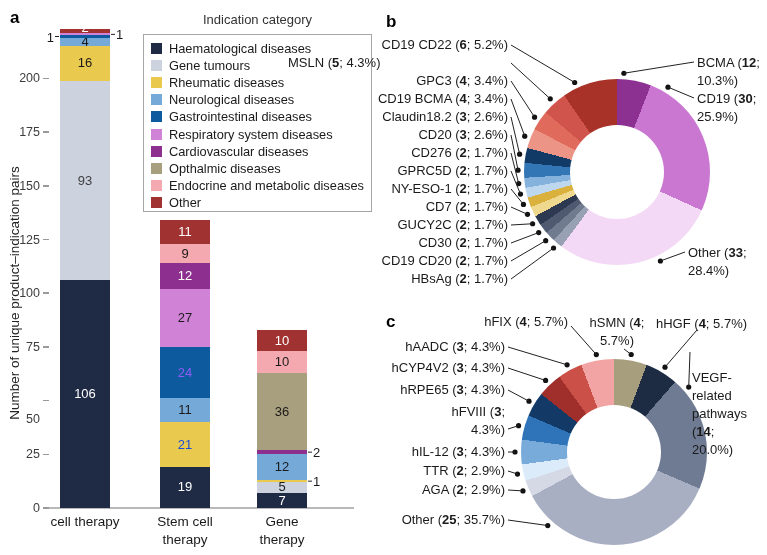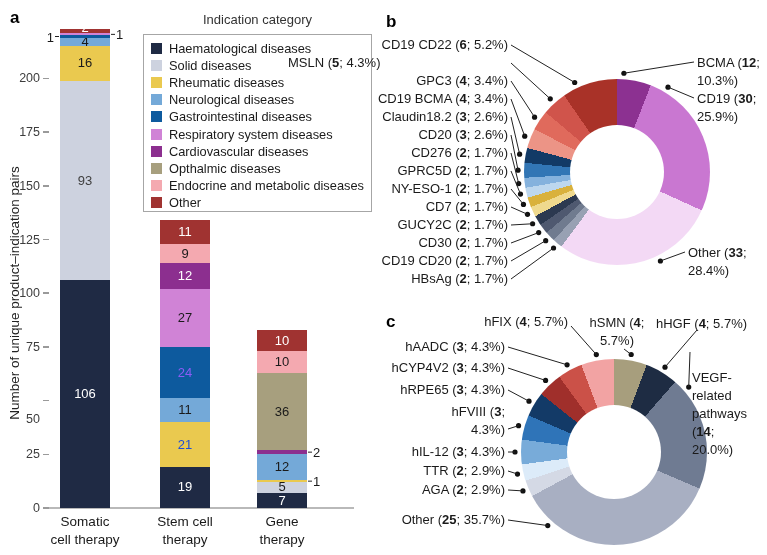--- a/index.html
+++ b/index.html
@@ -98,42 +98,41 @@
       <div class="side-label" style="left: 313px; top: 452.152px;">2</div>
       <div class="bar-seg" title="Opthalmic diseases" style="left: 257px; top: 372.676px; height: 77.328px; background: rgb(167, 159, 126);"></div>
       <div class="seg-label" style="left: 257px; top: 372.676px; height: 77.328px; line-height: 77.328px; color: rgb(26, 26, 26);">36</div>
       <div class="bar-seg" title="Endocrine and metabolic diseases" style="left: 257px; top: 351.196px; height: 21.48px; background: rgb(244, 169, 176);"></div>
       <div class="seg-label" style="left: 257px; top: 351.196px; height: 21.48px; line-height: 21.48px; color: rgb(26, 26, 26);">10</div>
       <div class="bar-seg" title="Other" style="left: 257px; top: 329.716px; height: 21.48px; background: rgb(160, 51, 49);"></div>
       <div class="seg-label" style="left: 257px; top: 329.716px; height: 21.48px; line-height: 21.48px; color: rgb(255, 255, 255);">10</div>
     </div>
   <div id="cats">
       <div class="cat-label" style="left: 30px; top: 513px;">
-        <div>Somatic</div>
         <div>cell therapy</div>
       </div>
       <div class="cat-label" style="left: 130px; top: 513px;">
         <div>Stem cell</div>
         <div>therapy</div>
       </div>
       <div class="cat-label" style="left: 227px; top: 513px;">
         <div>Gene</div>
         <div>therapy</div>
       </div>
     </div>
 
   <div class="legend-title">Indication category</div>
   <div class="legend-box" id="legend">
       <div class="legend-row">
         <div class="legend-swatch" style="background: rgb(31, 42, 68);"></div>
         <div class="legend-label">Haematological diseases</div>
       </div>
       <div class="legend-row">
         <div class="legend-swatch" style="background: rgb(205, 210, 223);"></div>
-        <div class="legend-label">Solid diseases</div>
+        <div class="legend-label">Gene tumours</div>
       </div>
       <div class="legend-row">
         <div class="legend-swatch" style="background: rgb(234, 201, 79);"></div>
         <div class="legend-label">Rheumatic diseases</div>
       </div>
       <div class="legend-row">
         <div class="legend-swatch" style="background: rgb(116, 169, 216);"></div>
         <div class="legend-label">Neurological diseases</div>
       </div>
       <div class="legend-row">

